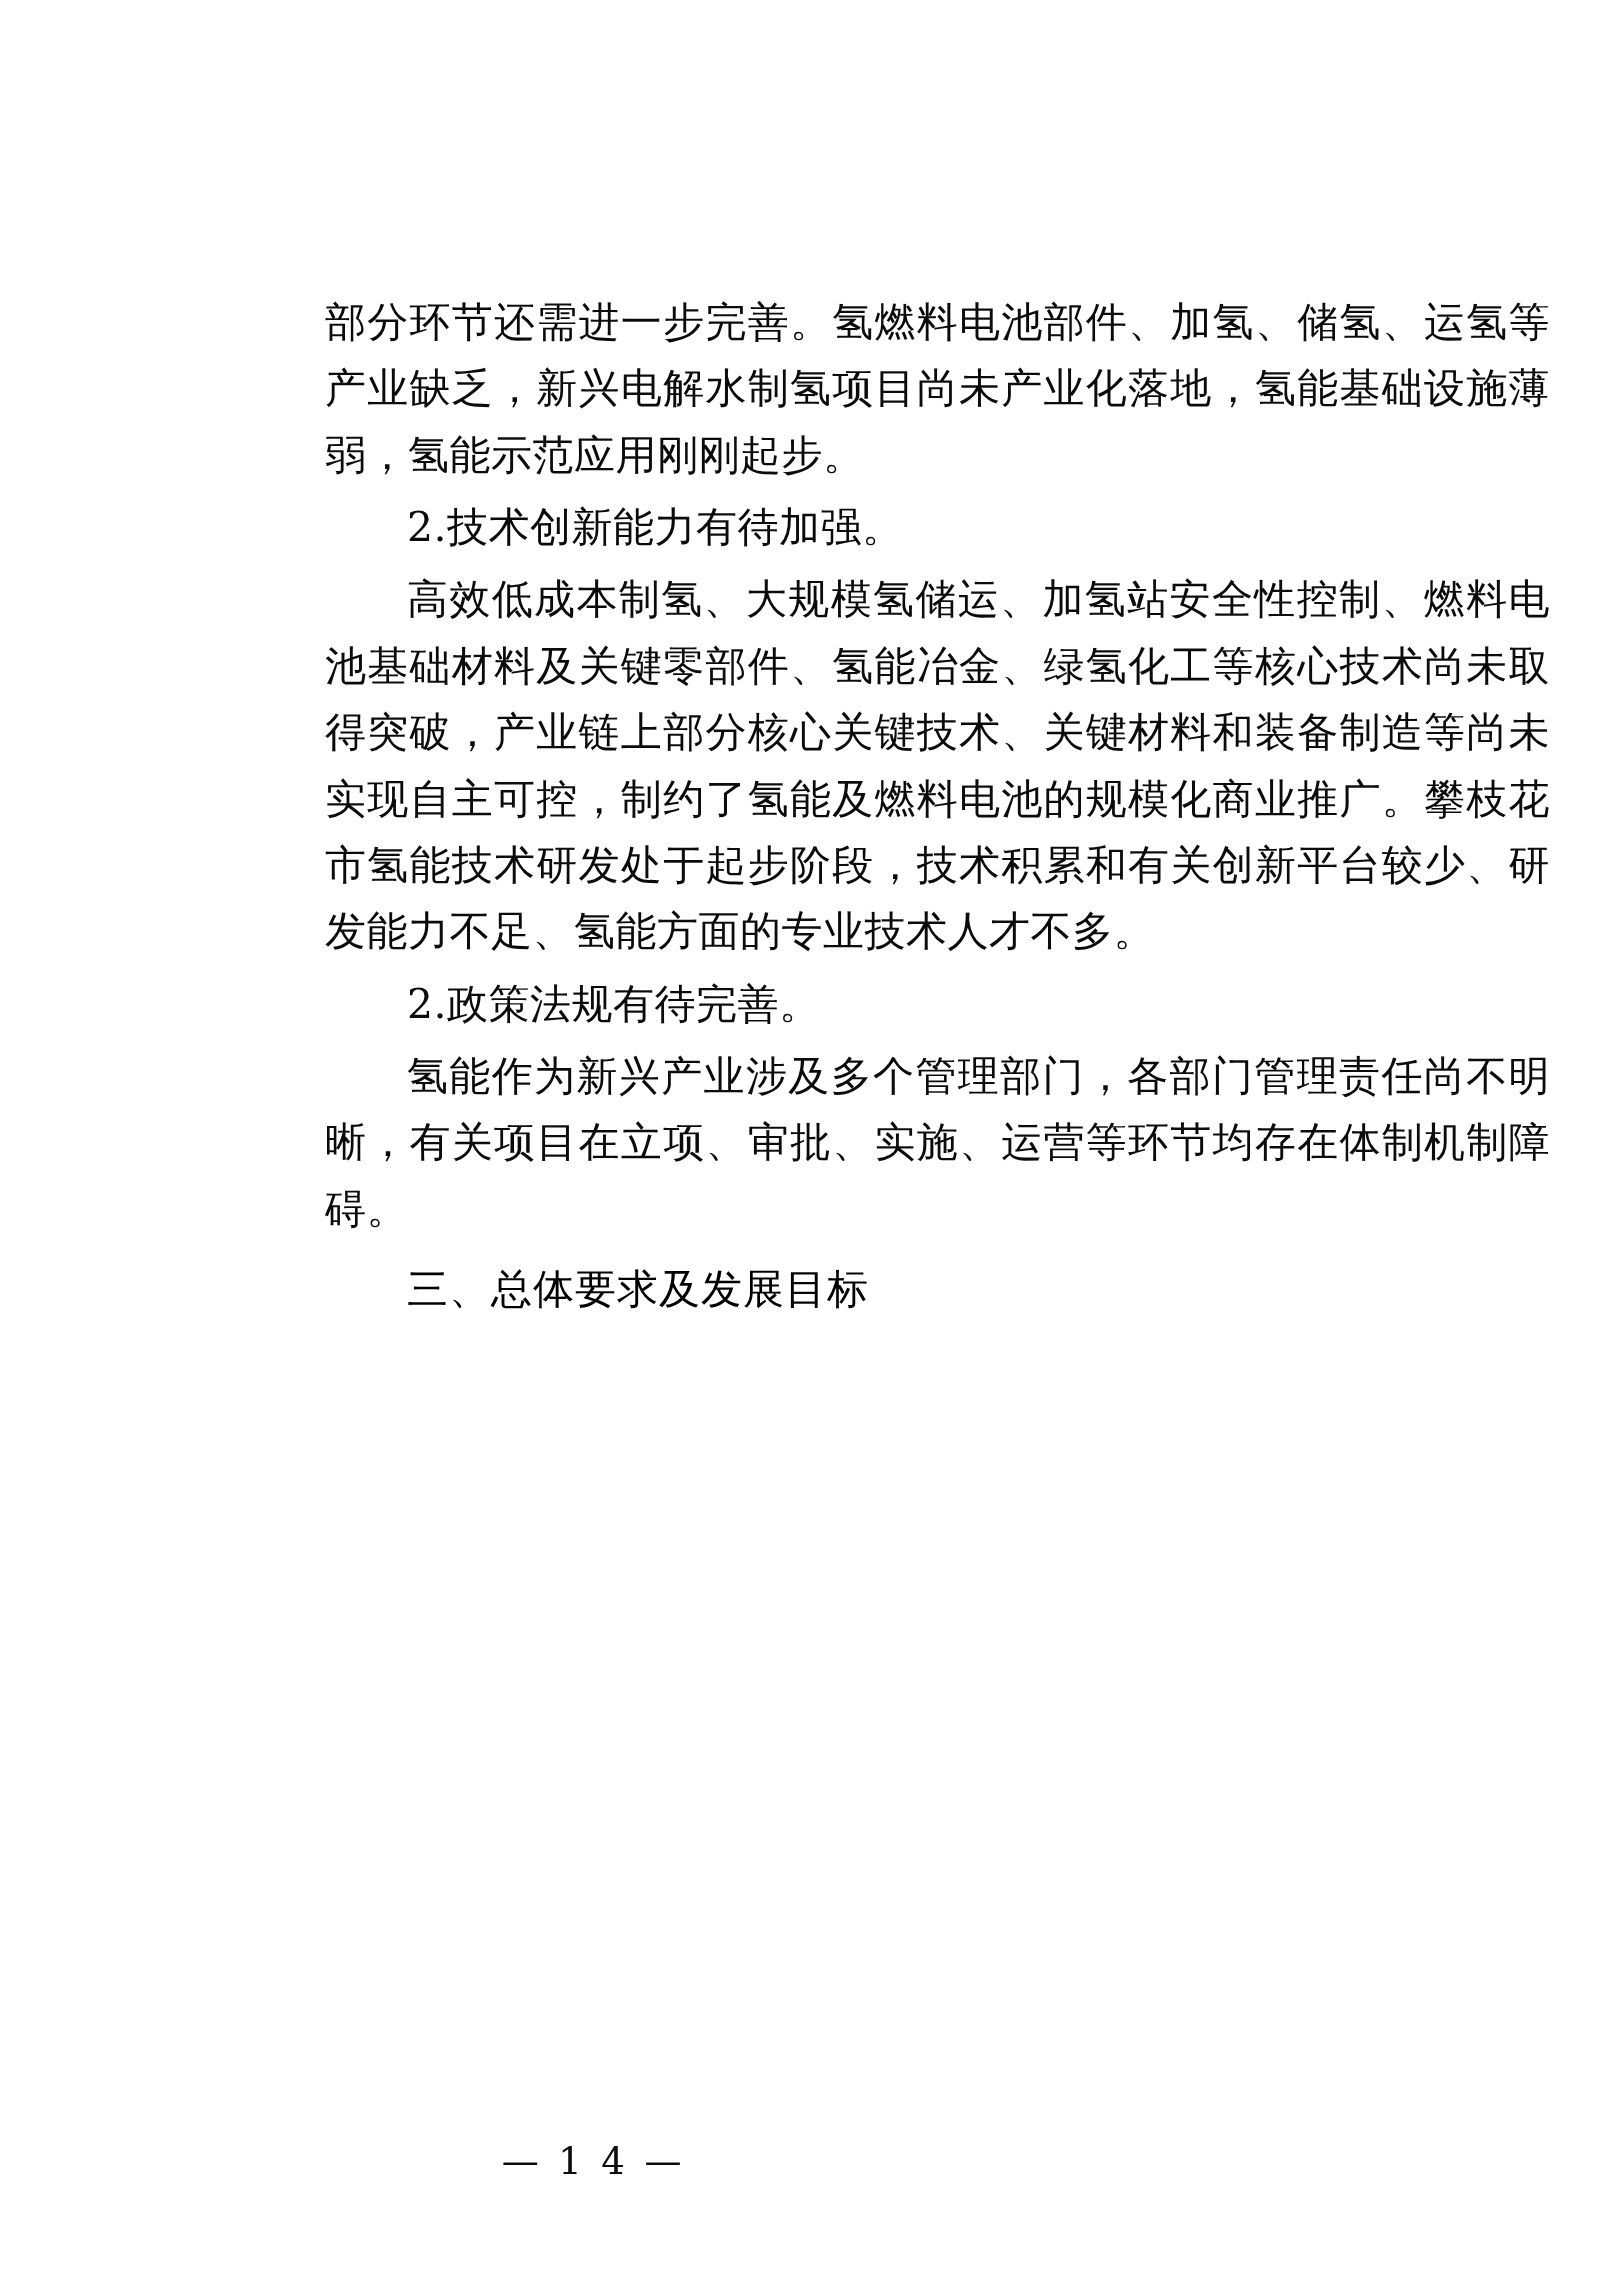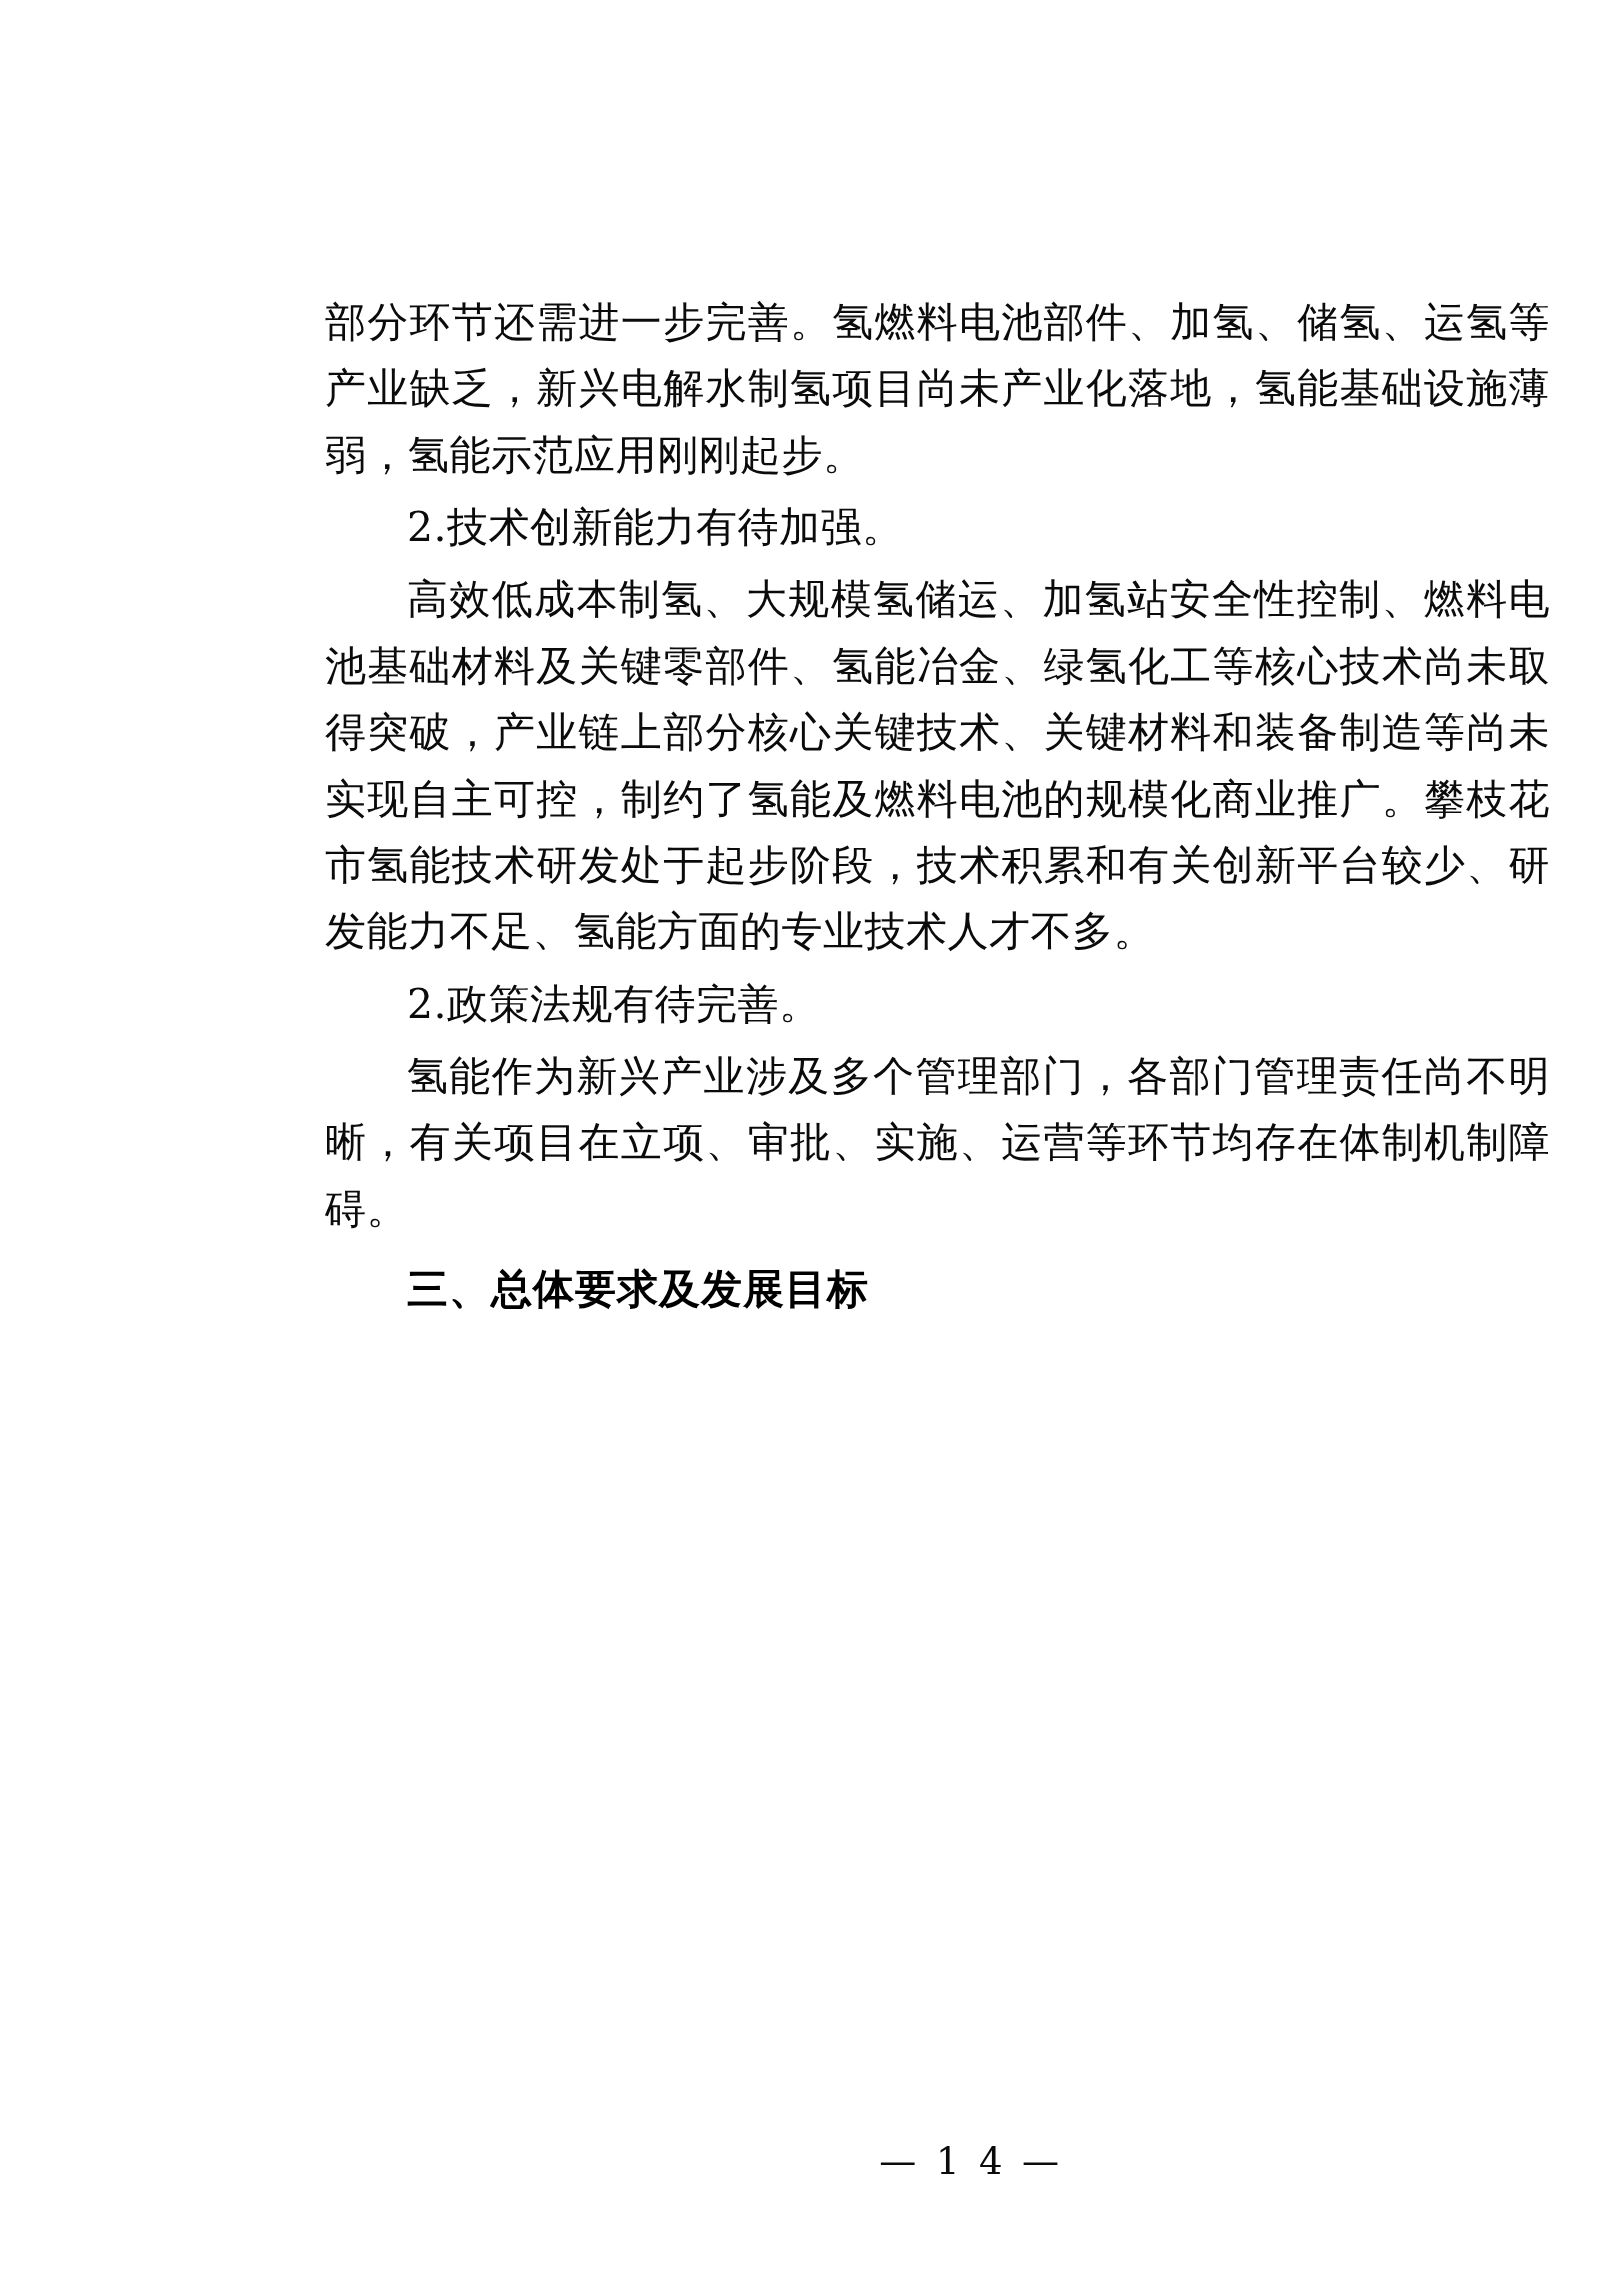--- a/index.html
+++ b/index.html
@@ -32,32 +32,32 @@
     margin: 0 0 5.9px 0;
     font-family: "DejaVu Serif", serif;
   }
   .indent {
     text-indent: 82px;
   }
   .heading {
     font-size: 41px;
     line-height: 1.62;
     color: #000000;
-    font-weight: bold;
+    font-weight: normal;
     text-indent: 82px;
     margin: 13.7px 0 5.9px 0;
     letter-spacing: 1px;
     font-family: "DejaVu Sans", sans-serif;
   }
   .footer {
     position: absolute;
     left: 0;
     right: 14px;
     bottom: 110px;
-    text-align: right;
+    text-align: center;
     font-size: 37px;
     color: #0b0b0b;
     letter-spacing: 3.9px;
     font-family: "DejaVu Serif", serif;
     padding-right: 421px;
   }
 </style>
 </head>
 <body>
 

